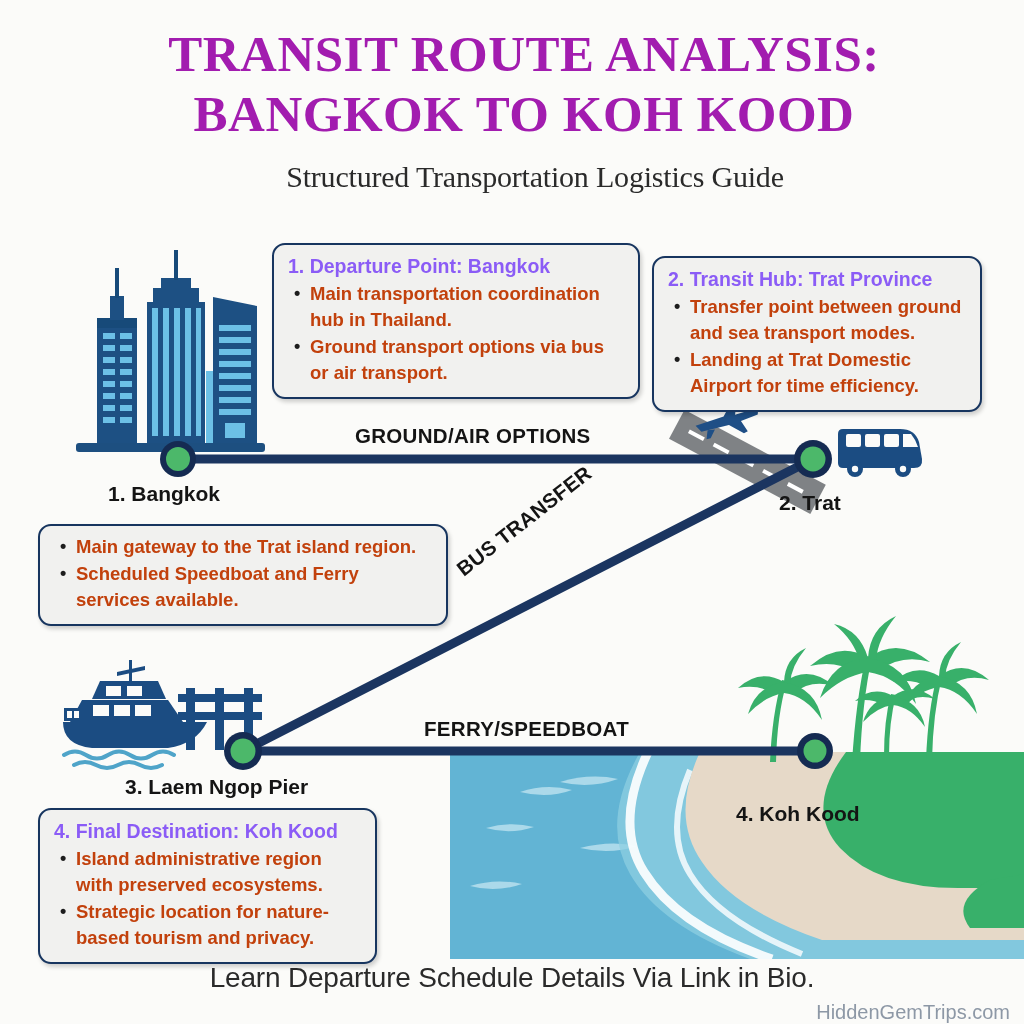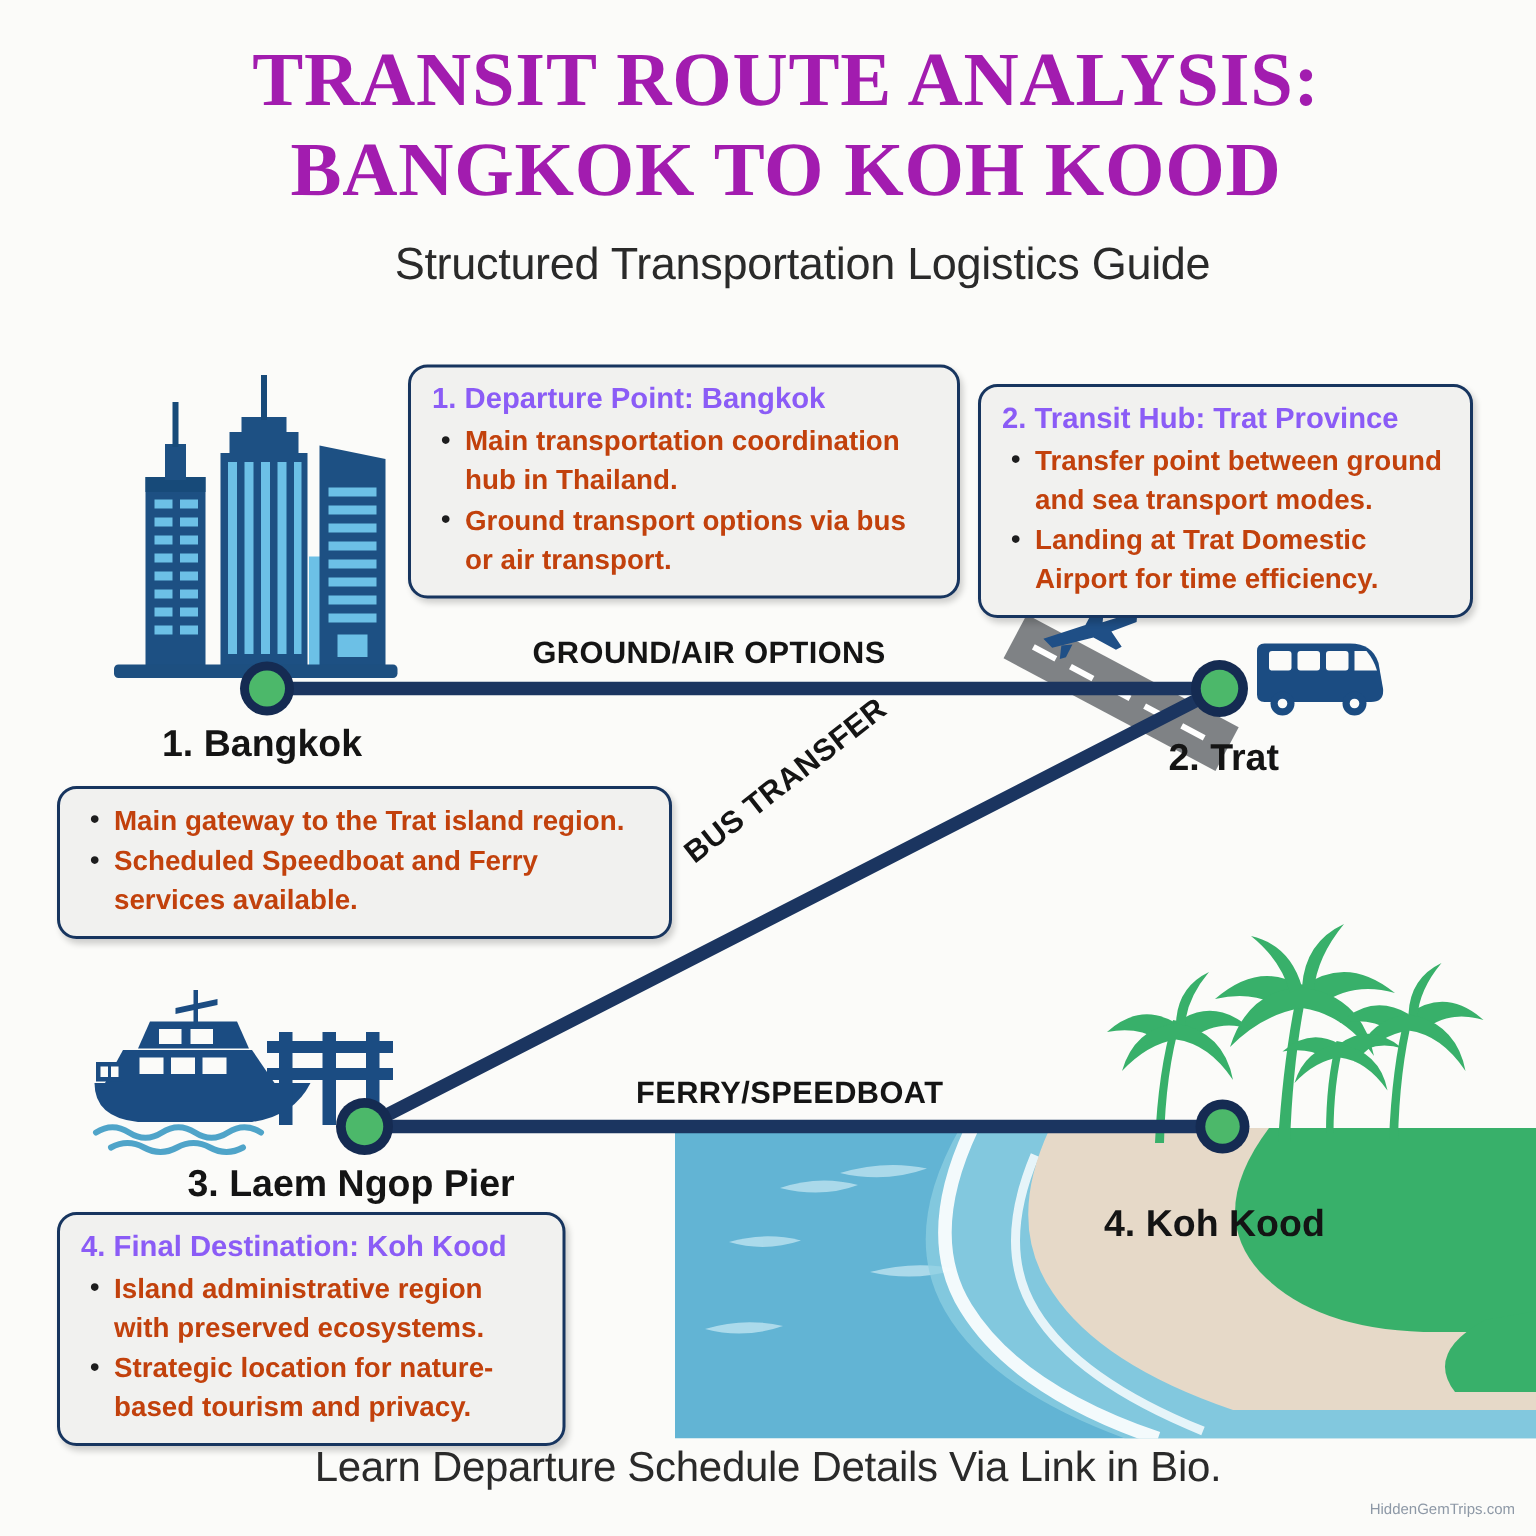--- a/index.html
+++ b/index.html
@@ -30,21 +30,21 @@
     font-weight: bold;
     color: #a21caf;
     font-size: 51px;
     line-height: 60px;
     letter-spacing: 0.5px;
     white-space: nowrap;
     padding-left: 24px;
   }
   #subtitle {
     margin-top: 16px;
-    font-family: Liberation Sans, sans-serif;
+    font-family: Liberation Serif, serif;
     font-size: 30px;
     color: #2a2a2a;
     letter-spacing: -0.2px;
     padding-left: 46px;
   }
 
   
   .card {
     position: absolute;
     background: #f1f1ef;
@@ -104,21 +104,21 @@
     left: 0;
     top: 0;
     width: 1024px;
     height: 1024px;
     z-index: 10;
   }
 
   
   .node-label {
     position: absolute;
-    font-size: 25px;
+    font-size: 21px;
     font-weight: bold;
     color: #141414;
     white-space: nowrap;
     z-index: 45;
   }
   .seg-label {
     position: absolute;
     font-size: 20.5px;
     font-weight: bold;
     color: #141414;
@@ -149,21 +149,21 @@
     text-align: center;
     font-size: 28px;
     color: #2a2a2a;
     letter-spacing: -0.2px;
     z-index: 50;
   }
   #watermark {
     position: absolute;
     right: 14px;
     top: 1001px;
-    font-size: 10px;
+    font-size: 20px;
     color: #8d98a6;
     z-index: 50;
   }
 </style>
 </head>
 <body>
 
 <div id="canvas">
 
   <div id="header">

